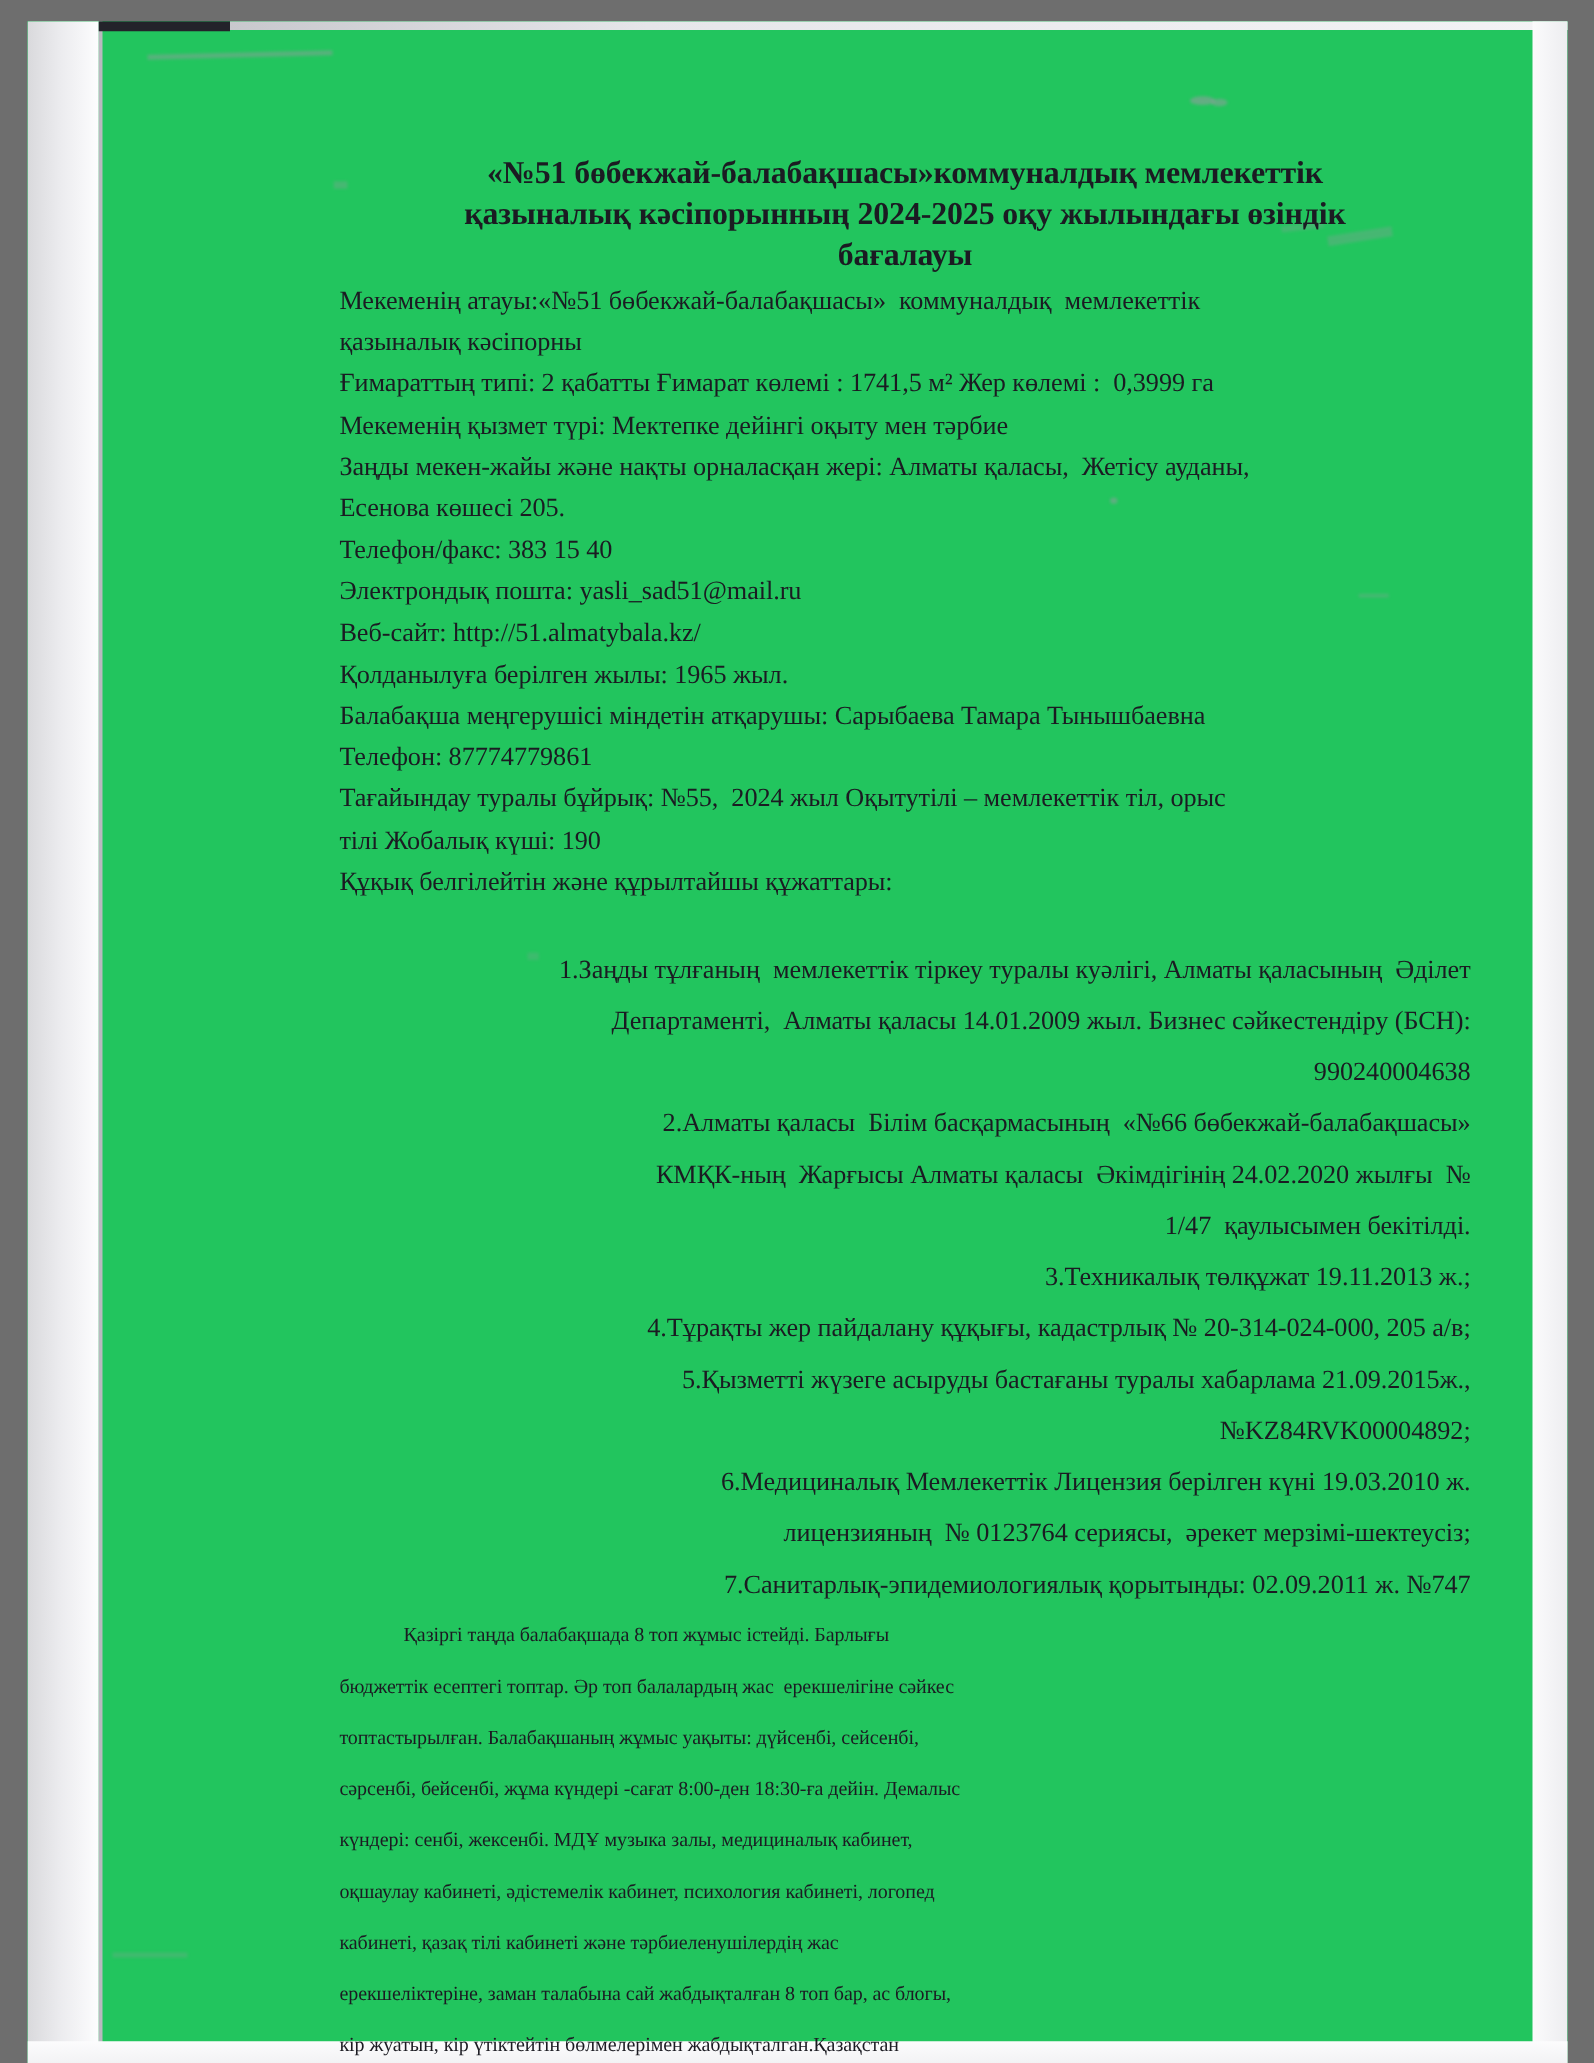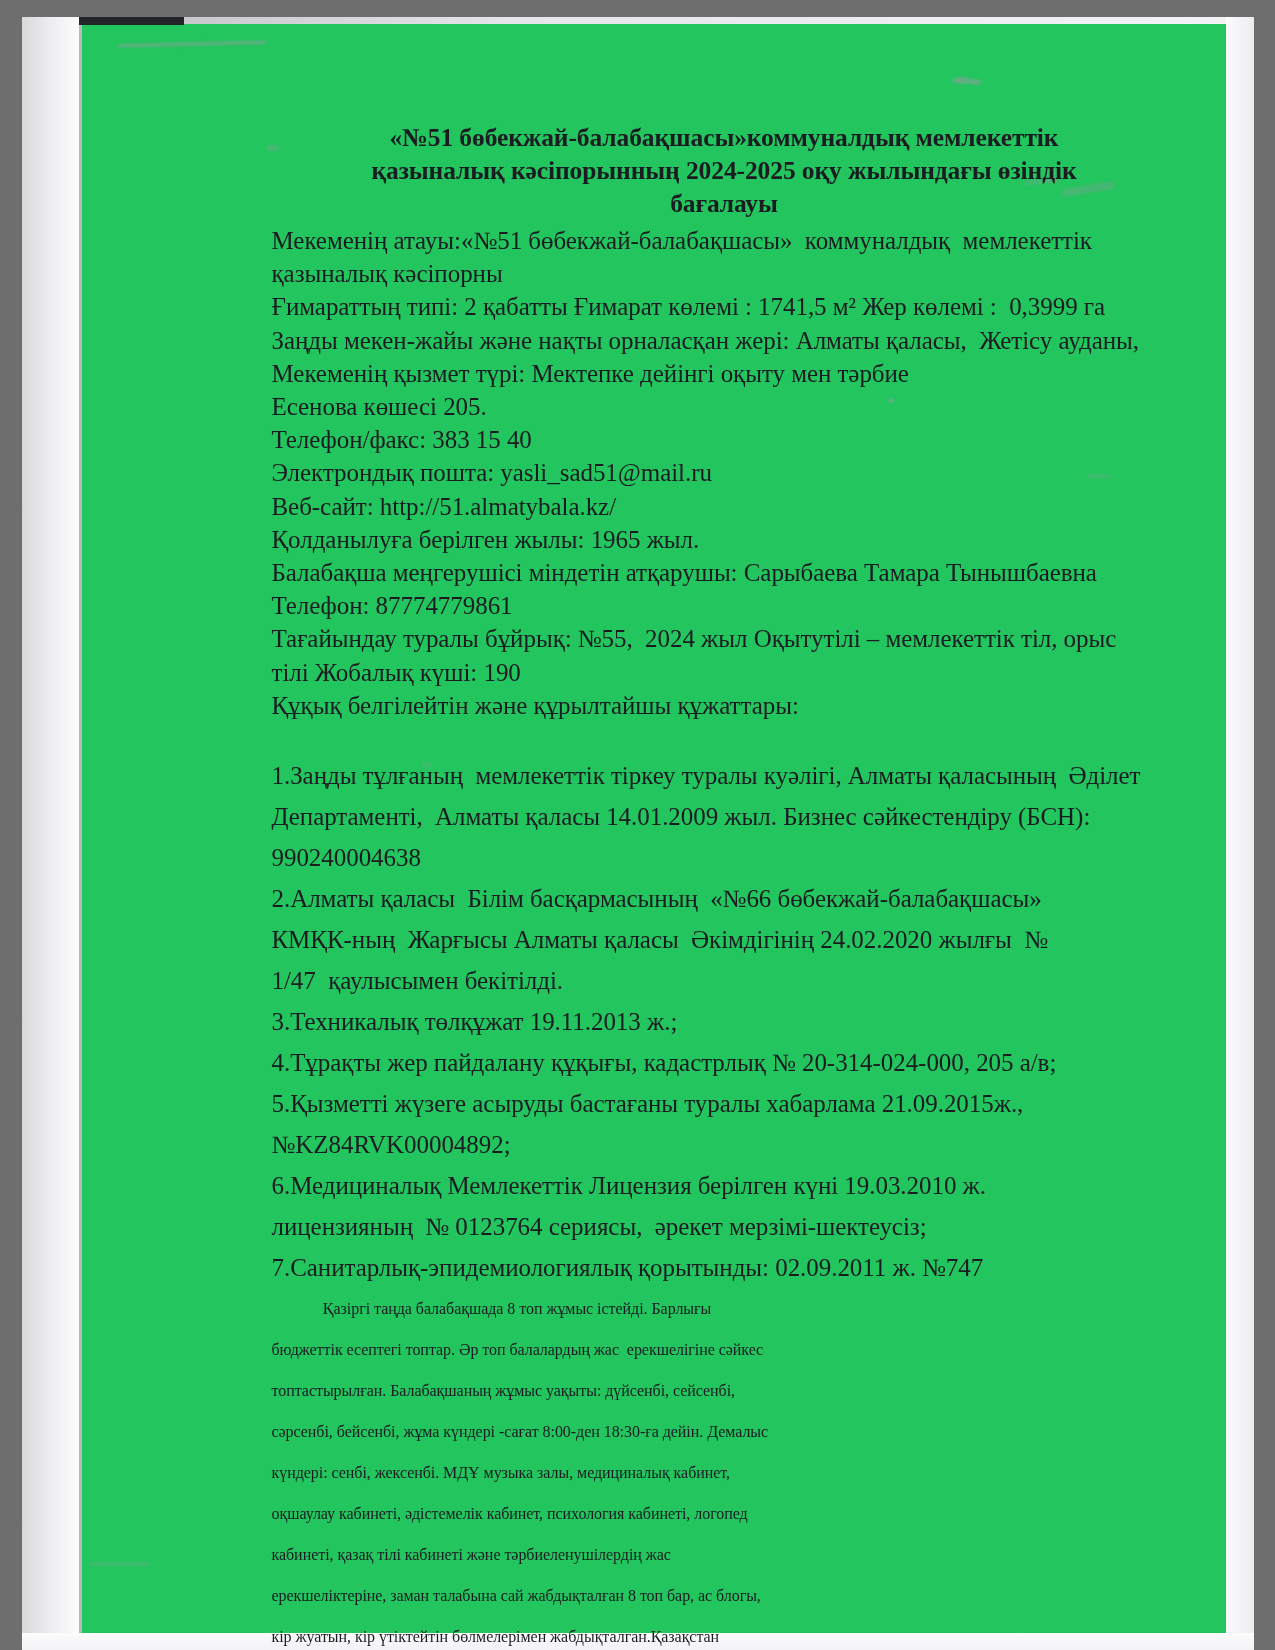--- a/index.html
+++ b/index.html
@@ -91,21 +91,21 @@
   .doc-title {
     font-weight: bold;
     font-size: 25.5px;
     line-height: 33px;
     text-align: center;
     margin: 0 0 4px 0;
     letter-spacing: -0.1px;
   }
 
   .line {
-    font-size: 25px;
+    font-size: 21px;
     line-height: 33.2px;
     margin: 0;
     white-space: pre-wrap;
     letter-spacing: -0.05px;
   }
 
   .block {
     margin: 0;
   }
 
@@ -116,20 +116,21 @@
   .para {
     font-size: 16px;
     line-height: 41px;
     margin: 0;
     white-space: pre-wrap;
     letter-spacing: -0.05px;
   }
 
   .loose .line {
     line-height: 41px;
+    text-align: right;
   }
 </style>
 </head>
 <body>
 
 <div class="page">
 
   <div class="scan-edge-left"></div>
   <div class="scan-rail"></div>
   <div class="scan-edge-top-black"></div>
@@ -153,22 +154,22 @@
     <div class="doc-title">
       <div>«№51 бөбекжай-балабақшасы»коммуналдық мемлекеттік</div>
       <div>қазыналық кәсіпорынның 2024-2025 оқу жылындағы өзіндік</div>
       <div>бағалауы</div>
     </div>
 
     <div class="block">
       <p class="line">Мекеменің атауы:«№51 бөбекжай-балабақшасы»  коммуналдық  мемлекеттік</p>
       <p class="line">қазыналық кәсіпорны</p>
       <p class="line">Ғимараттың типі: 2 қабатты Ғимарат көлемі : 1741,5 м² Жер көлемі :  0,3999 га</p>
+      <p class="line">Мекеменің қызмет түрі: Мектепке дейінгі оқыту мен тәрбие</p>
       <p class="line">Заңды мекен-жайы және нақты орналасқан жері: Алматы қаласы,  Жетісу ауданы,</p>
-      <p class="line">Мекеменің қызмет түрі: Мектепке дейінгі оқыту мен тәрбие</p>
       <p class="line">Есенова көшесі 205.</p>
       <p class="line">Телефон/факс: 383 15 40</p>
       <p class="line">Электрондық пошта: yasli_sad51@mail.ru</p>
       <p class="line">Веб-сайт: http://51.almatybala.kz/</p>
       <p class="line">Қолданылуға берілген жылы: 1965 жыл.</p>
       <p class="line">Балабақша меңгерушісі міндетін атқарушы: Сарыбаева Тамара Тынышбаевна</p>
       <p class="line">Телефон: 87774779861</p>
       <p class="line">Тағайындау туралы бұйрық: №55,  2024 жыл Оқытутілі – мемлекеттік тіл, орыс</p>
       <p class="line">тілі Жобалық күші: 190</p>
       <p class="line">Құқық белгілейтін және құрылтайшы құжаттары:</p>

